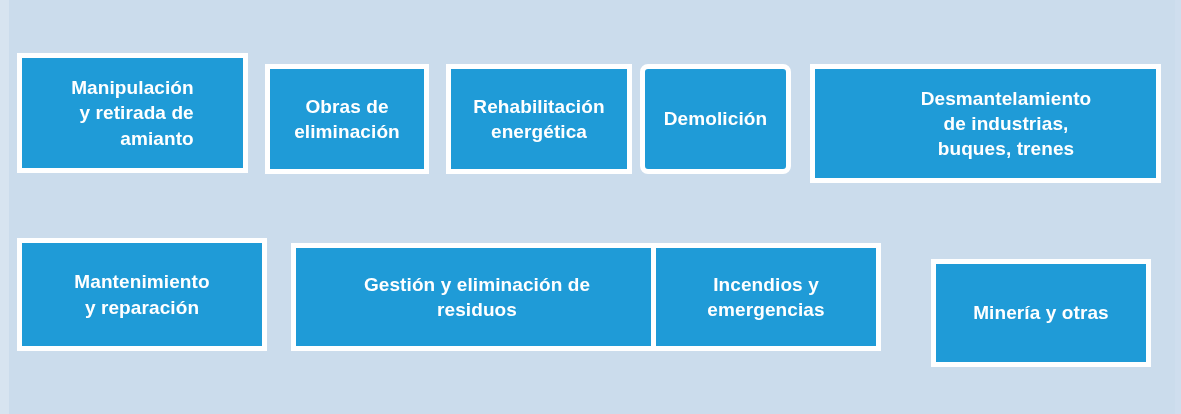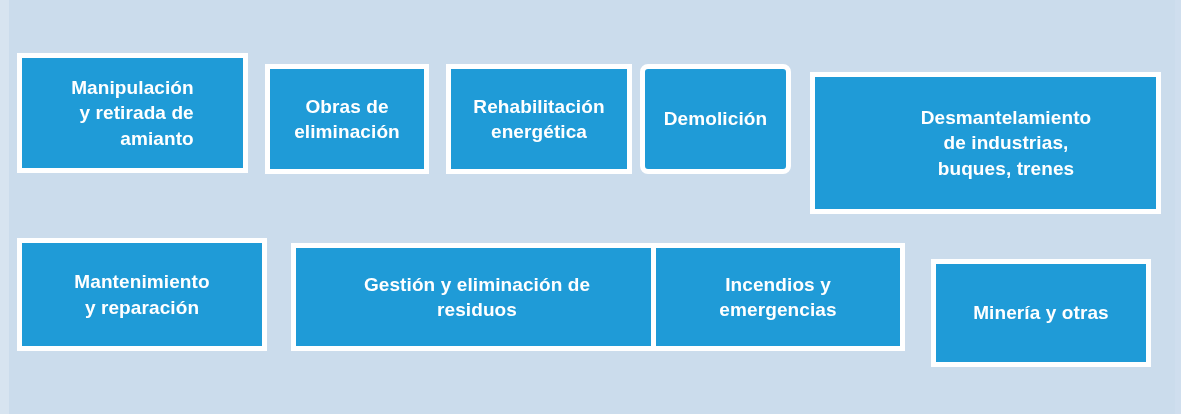--- a/index.html
+++ b/index.html
@@ -60,26 +60,26 @@
     letter-spacing: 0.1px;
     white-space: pre-line;
     padding: 0 10px;
   }
 
   
   #n-manipulacion      { left: 17px;  top: 53px;  width: 231px; height: 120px; text-align: right; }
   #n-obras             { left: 265px; top: 64px;  width: 164px; height: 110px; }
   #n-rehabilitacion    { left: 446px; top: 64px;  width: 186px; height: 110px; }
   #n-demolicion        { left: 640px; top: 64px;  width: 151px; height: 110px; border-radius: 8px; }
-  #n-desmantelamiento  { left: 810px; top: 72px;  width: 351px; height: 142px; padding-left: 41px; }
+  #n-desmantelamiento  { left: 810px; top: 64px;  width: 351px; height: 119px; padding-left: 41px; }
 
   
   #n-mantenimiento     { left: 17px;  top: 238px; width: 250px; height: 113px; align-items: center; }
   #n-gestion           { left: 291px; top: 243px; width: 372px; height: 108px; }
-  #n-incendios         { left: 651px; top: 243px; width: 254px; height: 108px; }
+  #n-incendios         { left: 651px; top: 243px; width: 230px; height: 108px; }
   #n-mineria           { left: 931px; top: 243px; width: 220px; height: 108px; margin-top: 16px; }
 </style>
 </head>
 <body>
 
 <div id="diagram">
 
   <div class="edge-strip"></div>
   <div class="edge-strip-right"></div>
 

